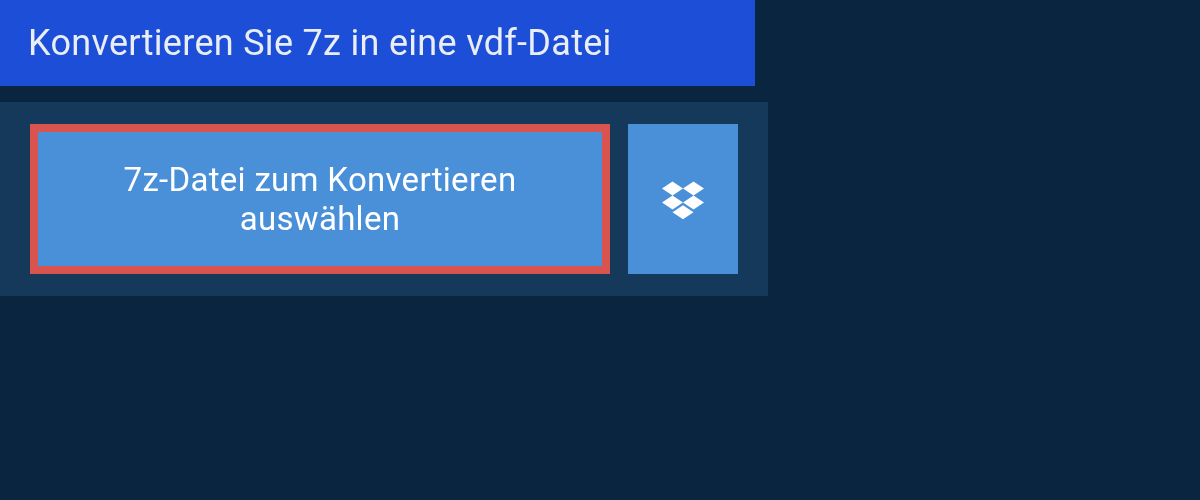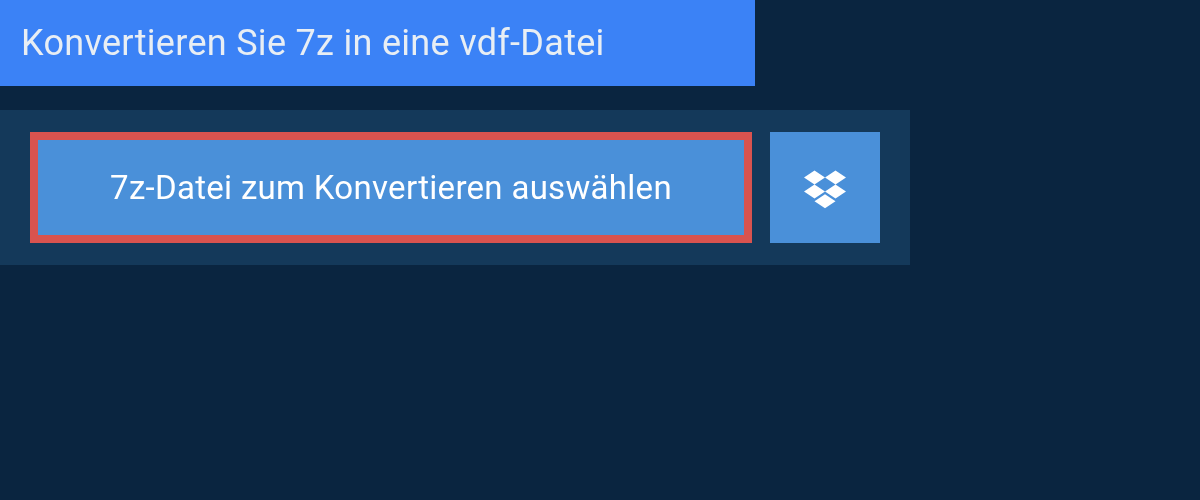--- a/index.html
+++ b/index.html
@@ -8,34 +8,34 @@
       box-sizing: border-box;
     }
     body {
       width: 1200px;
       height: 500px;
       background-color: #0a2540;
       font-family: -apple-system, BlinkMacSystemFont, "Segoe UI", Roboto, Helvetica, Arial, sans-serif;
       overflow: hidden;
     }
     .header-bar {
-      background-color: #3b82f6;
-      padding: 22px 21px;
+      background-color: #1d4ed8;
+      padding: 22px 28px;
       display: inline-block;
       min-width: 755px;
     }
     .header-title {
       color: #e8eef4;
       font-size: 36px;
       font-weight: 400;
       letter-spacing: 0.3px;
     }
     .action-panel {
-      margin-top: 24px;
-      width: 910px;
+      margin-top: 16px;
+      width: 768px;
       background-color: #14395a;
       padding: 22px 30px;
       display: flex;
       gap: 18px;
       align-items: stretch;
     }
     .select-file-button {
       flex: 1;
       background-color: #4a90d9;
       border: 8px solid #d9534f;

